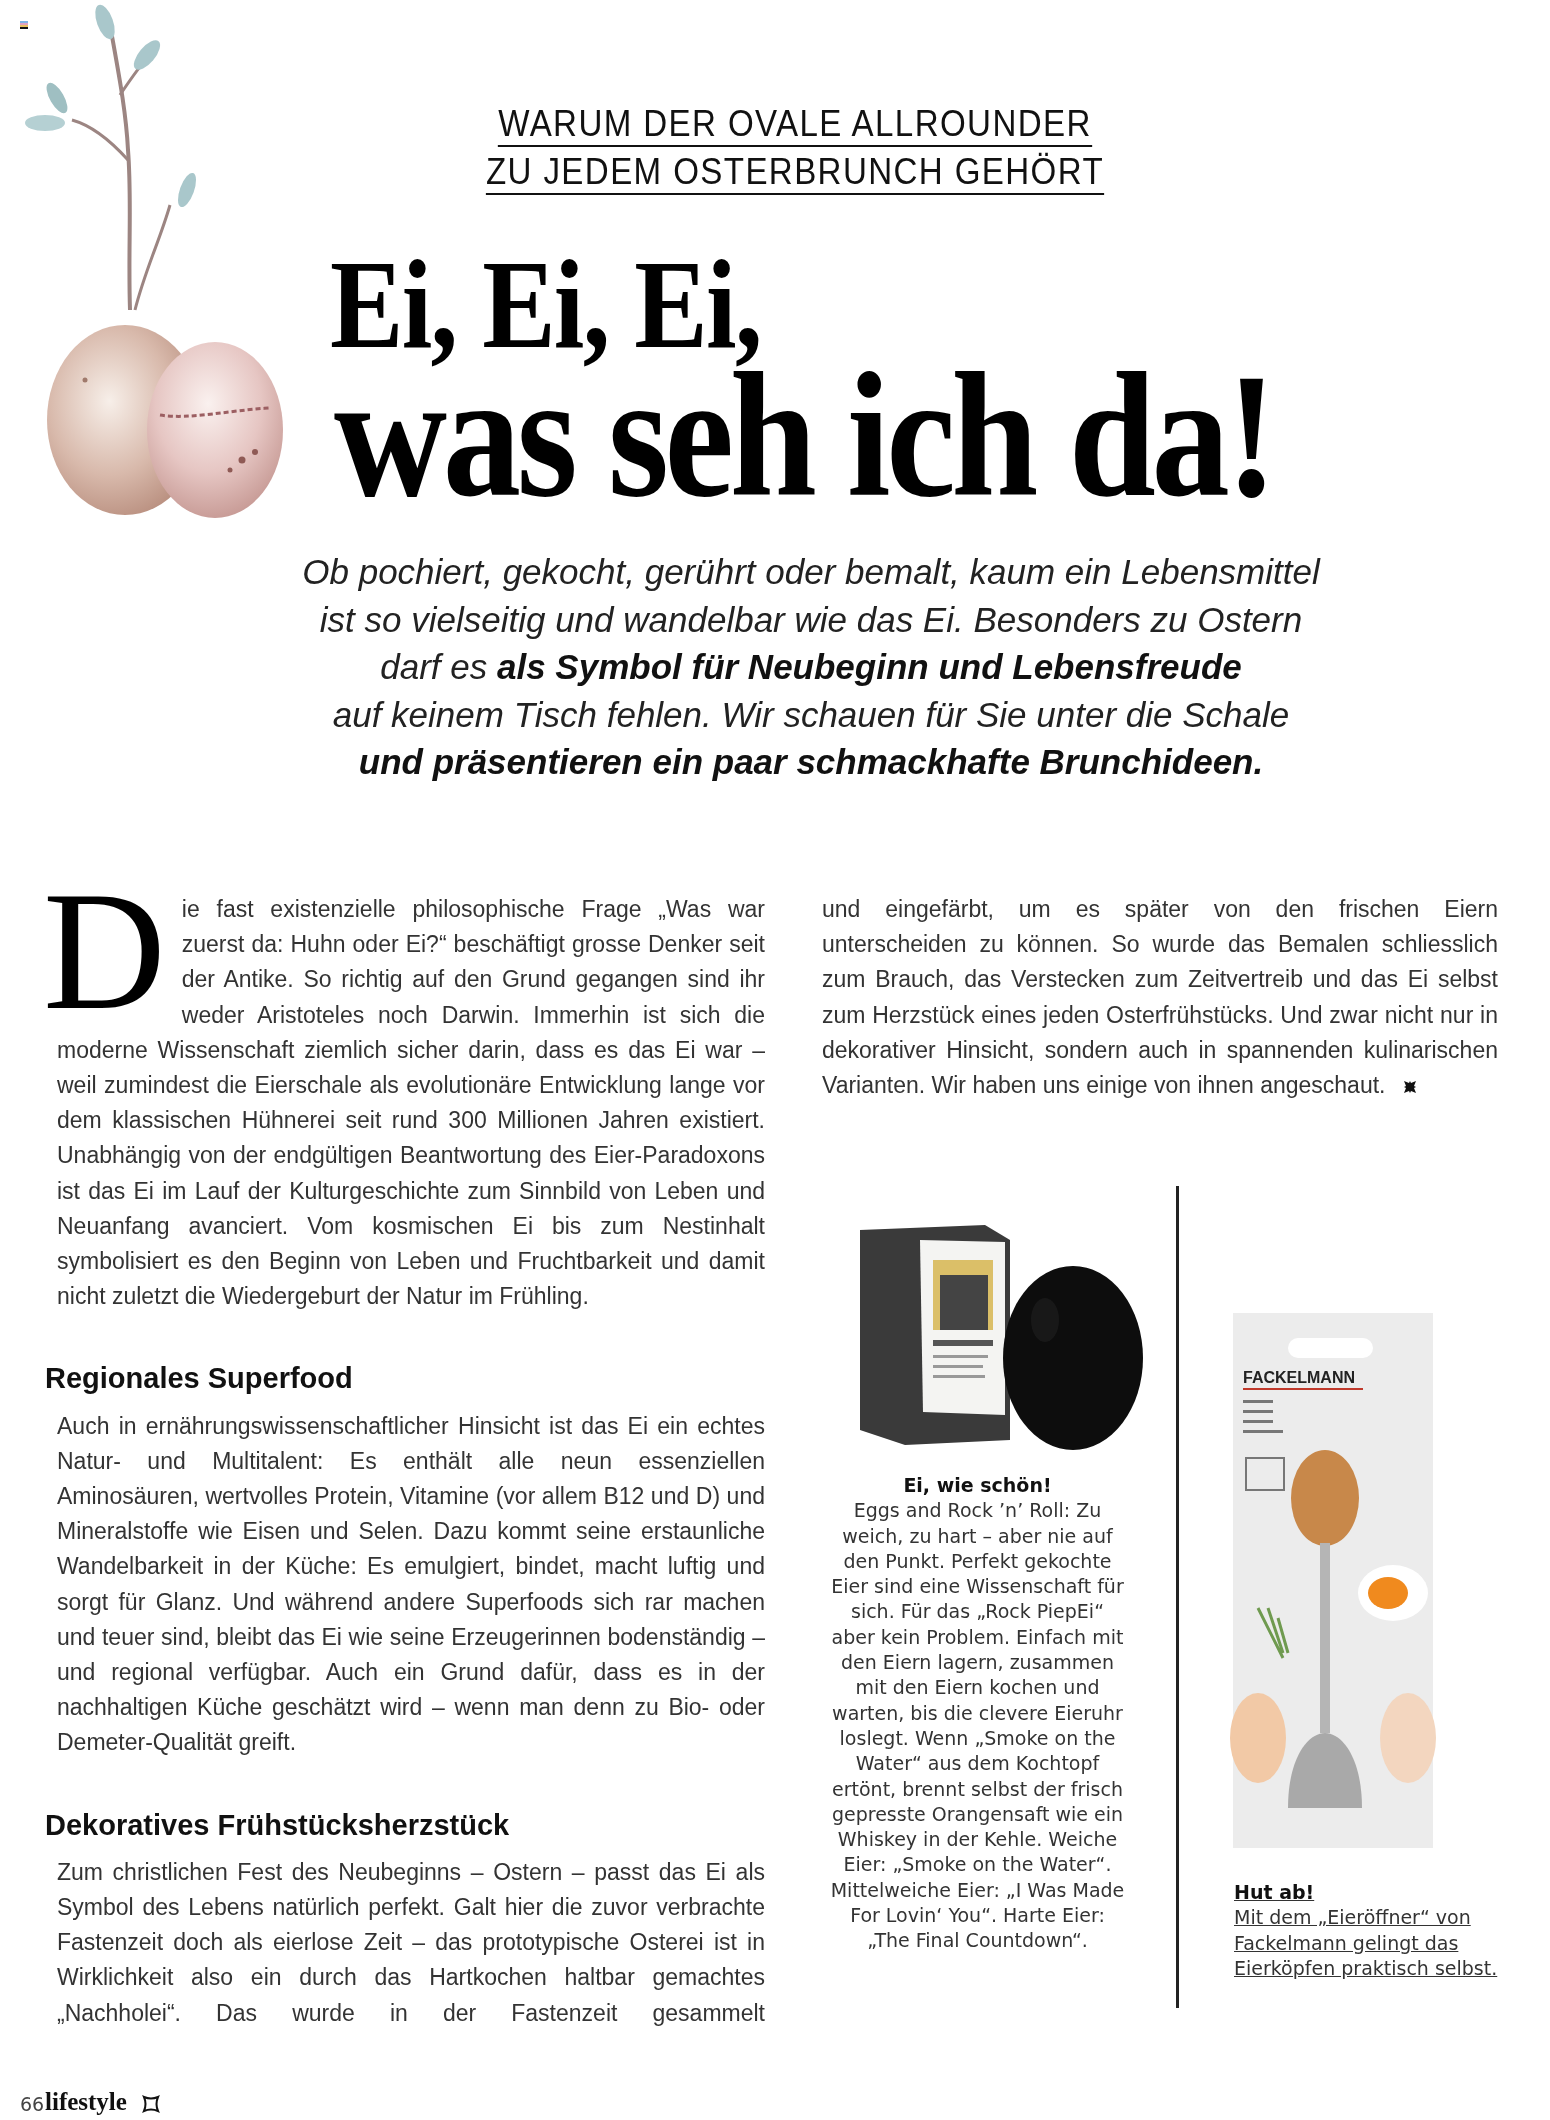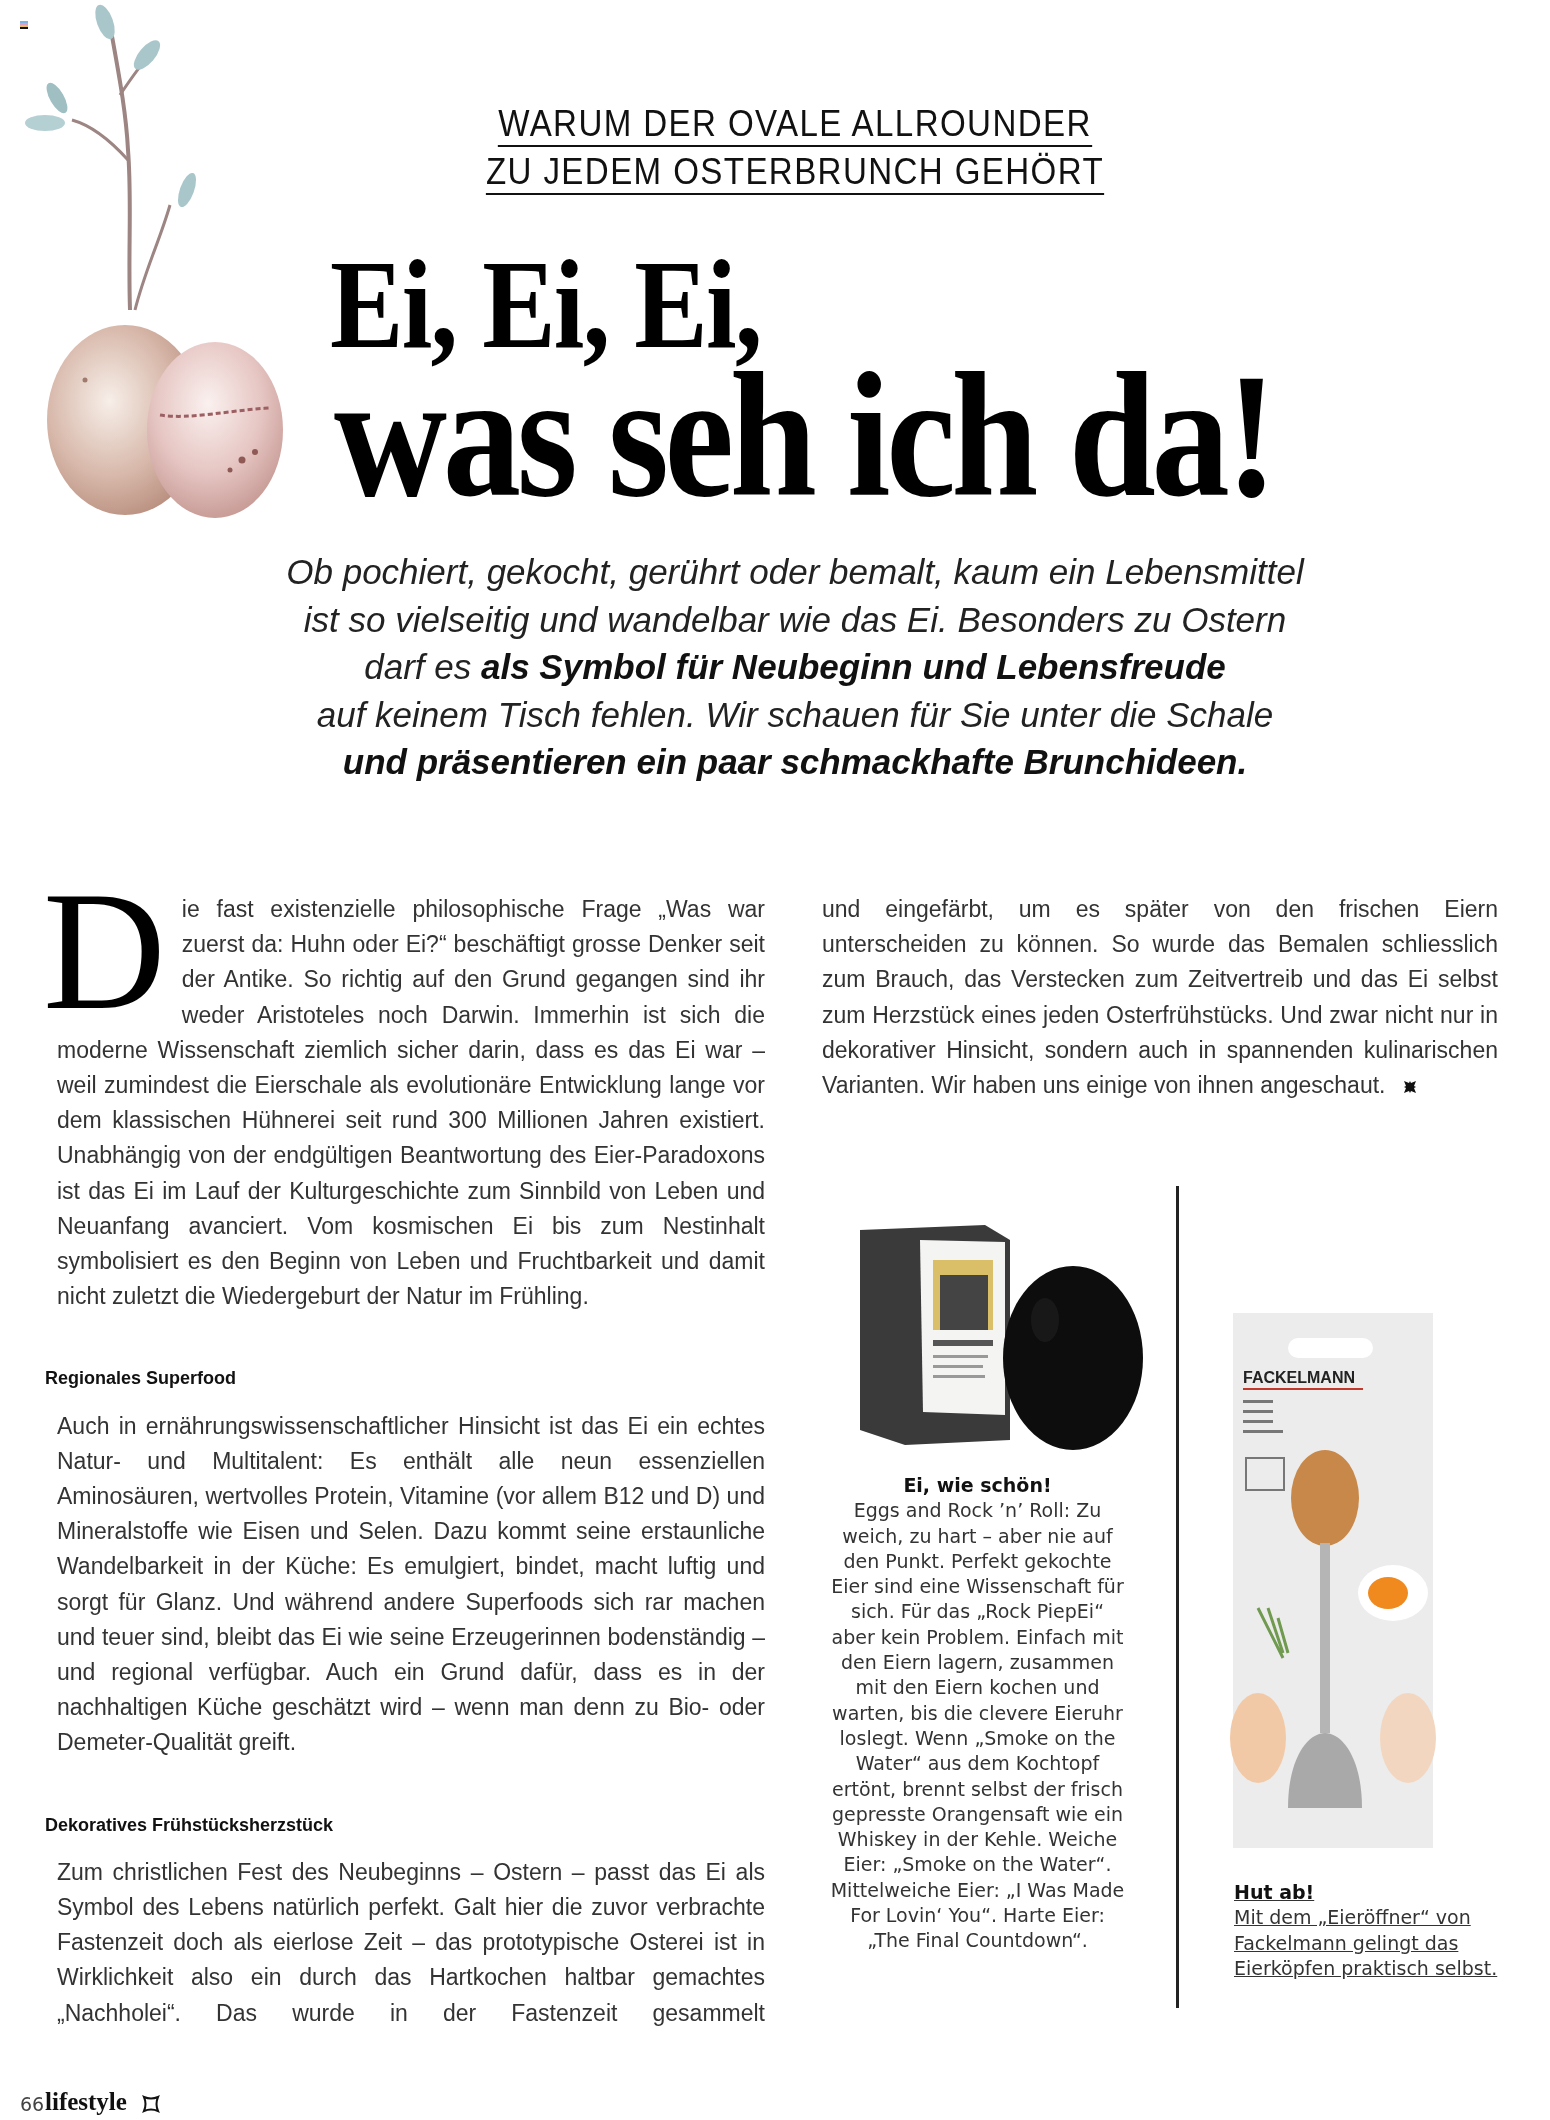--- a/index.html
+++ b/index.html
@@ -19,30 +19,30 @@
   
   .headline { left: 330px; top: 248px; width: 1230px;
     font-family: "Liberation Serif", "DejaVu Serif", serif; font-weight: 700; color: #000; }
   .headline .l1 { font-size: 128px; line-height: 112px; letter-spacing: -2px; transform: scaleX(0.86); transform-origin: left; white-space: nowrap; }
   .headline .l2 { font-size: 178px; line-height: 150px; letter-spacing: -5px; margin-left: 4px; transform: scaleX(0.88); transform-origin: left; white-space: nowrap; }
 
   
   .illu { left: 10px; top: 0px; width: 310px; height: 520px; }
 
   
-  .lead { left: 170px; top: 548px; width: 1250px; text-align: center;
+  .lead { left: 186px; top: 548px; width: 1250px; text-align: center;
     font-family: "Liberation Sans", sans-serif; font-style: italic; font-size: 35px; line-height: 47.5px; color: #222; }
   .lead b { font-weight: 700; color: #111; }
 
   
   .col { font-family: "Liberation Sans", sans-serif; font-size: 23px; line-height: 35.2px; color: #333; text-align: justify; }
   .col-left { left: 45px; top: 880px; width: 732px; }
   .col-right { left: 810px; top: 880px; width: 700px; }
   .dropcap { float: left; font-family: "Liberation Serif", serif; font-size: 170px; line-height: 130px; margin: 6px 16px 0 -2px; color: #000; }
-  .col h3 { font-size: 18px; font-weight: 700; color: #111; margin: 0; line-height: 35.2px; }
+  .col h3 { font-size: 29px; font-weight: 700; color: #111; margin: 0; line-height: 35.2px; }
   .col p { margin: 12px; }
   .gap { height: 35px; }
   .endmark { display: inline-block; width: 14px; height: 14px; margin-left: 18px; vertical-align: middle; }
 
   
   .prod1 { left: 845px; top: 1200px; width: 330px; height: 270px; }
   .prod2 { left: 1228px; top: 1308px; width: 210px; height: 545px; }
 
   .divider { left: 1176px; top: 1186px; width: 3px; height: 822px; background: #222; }
 

